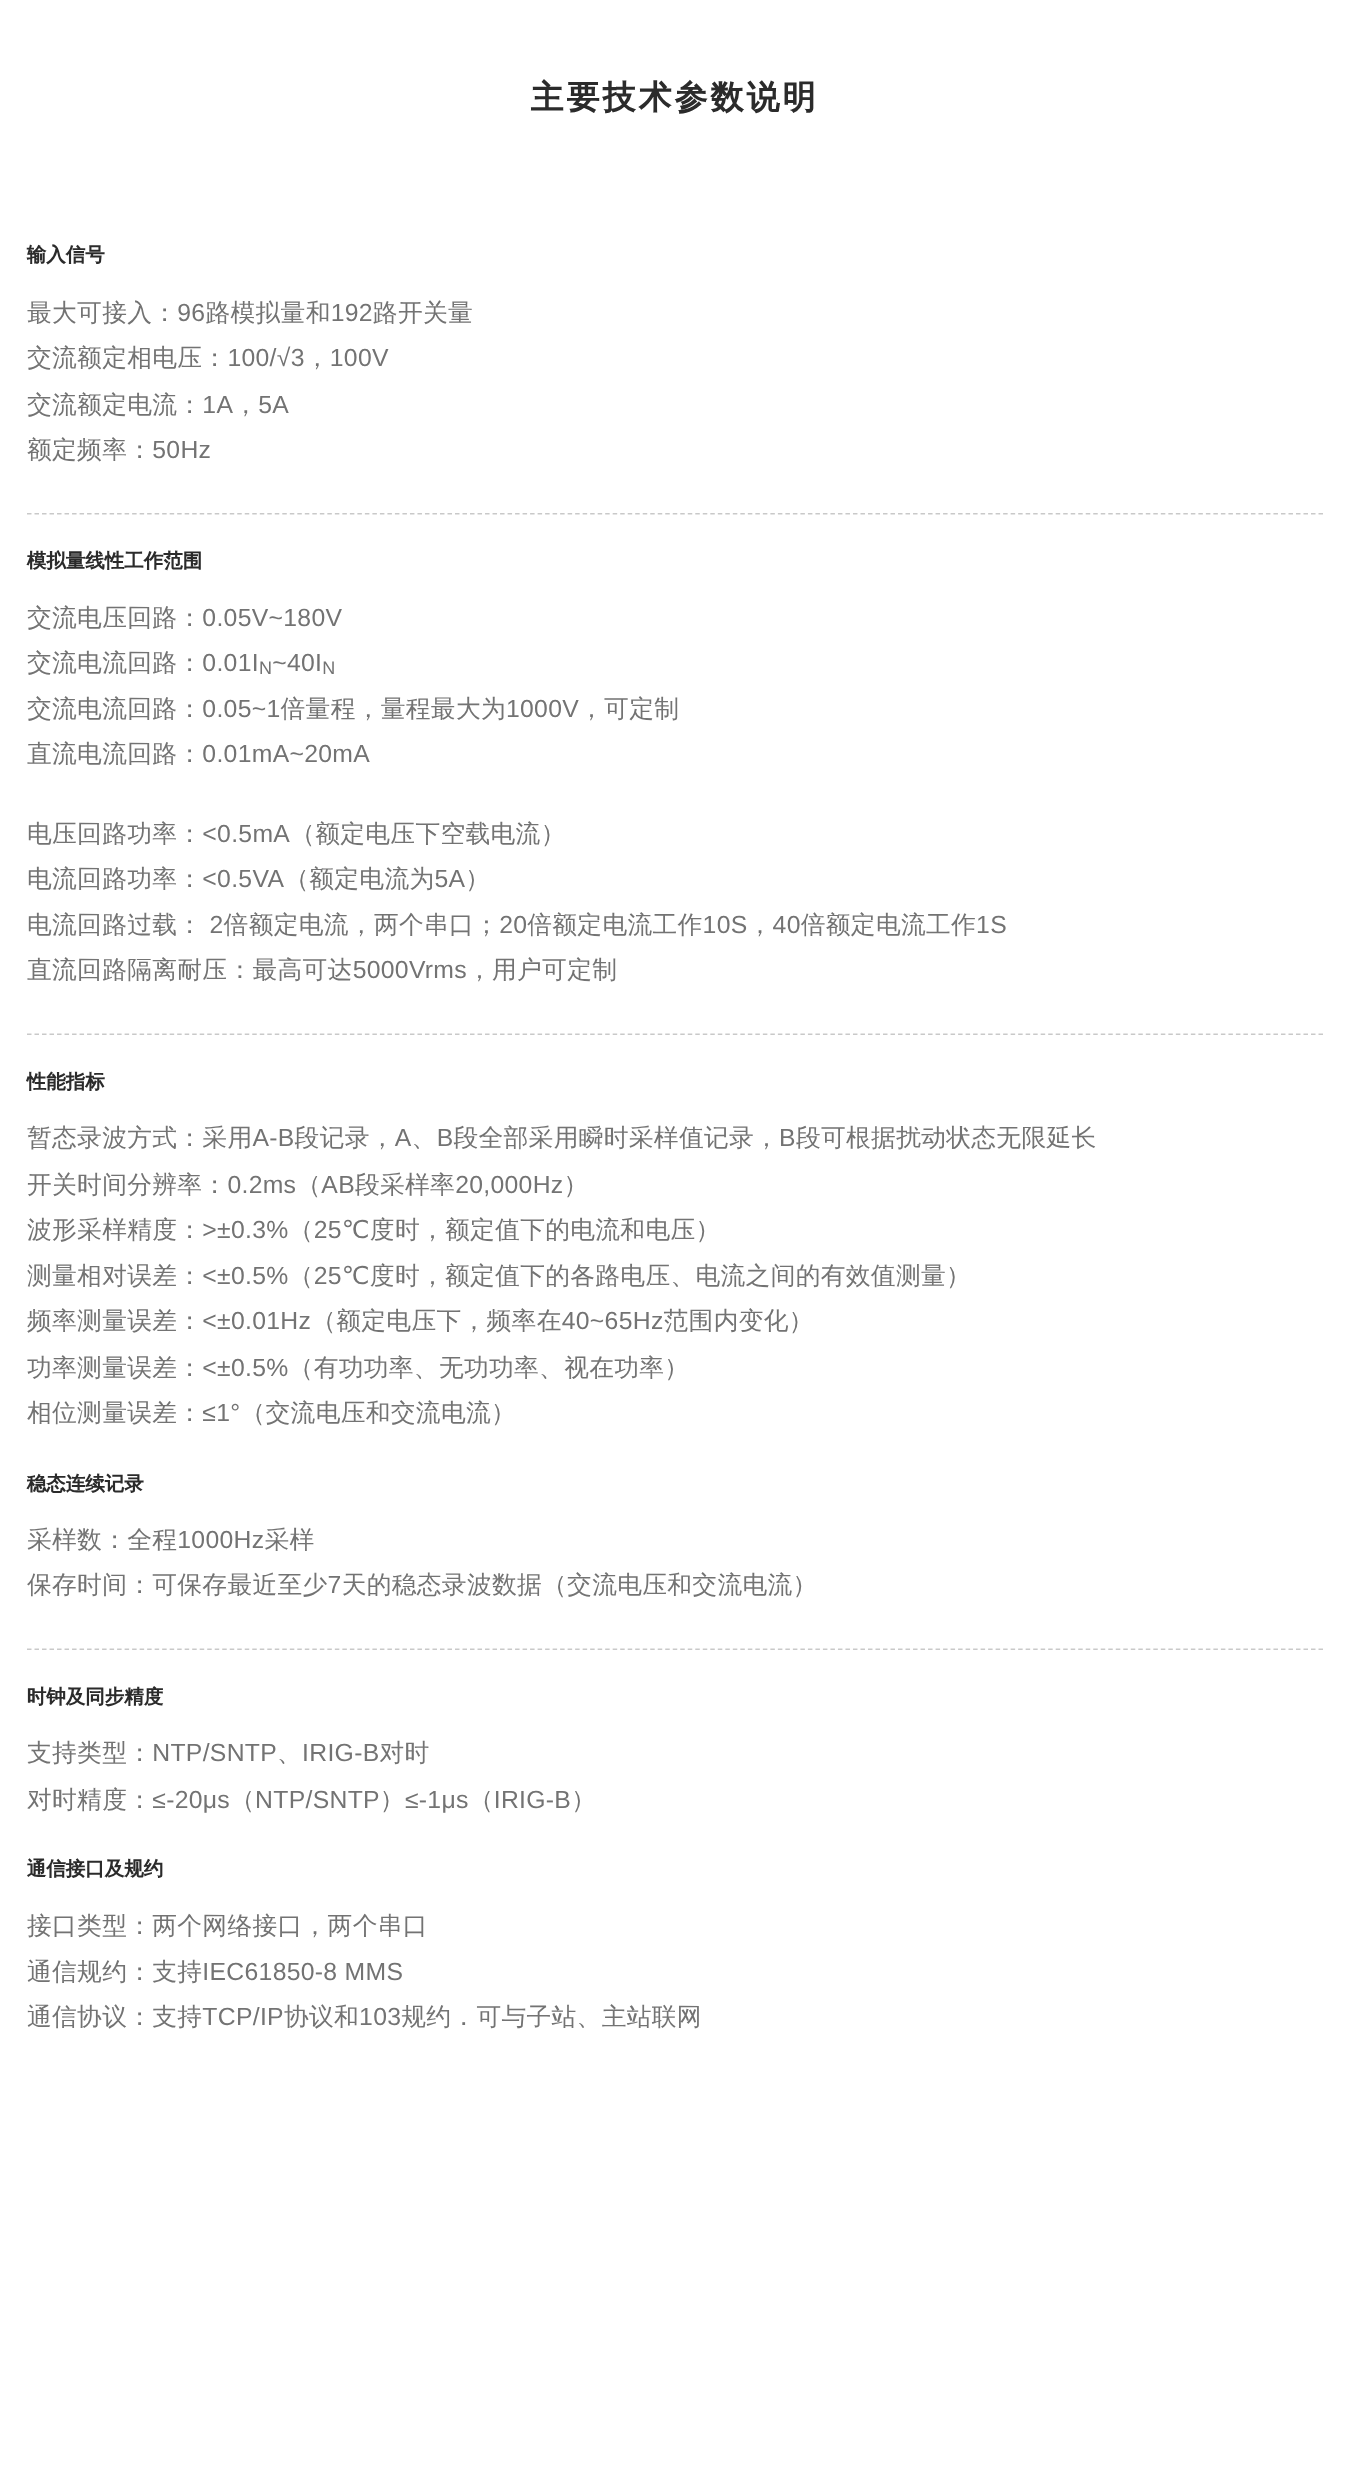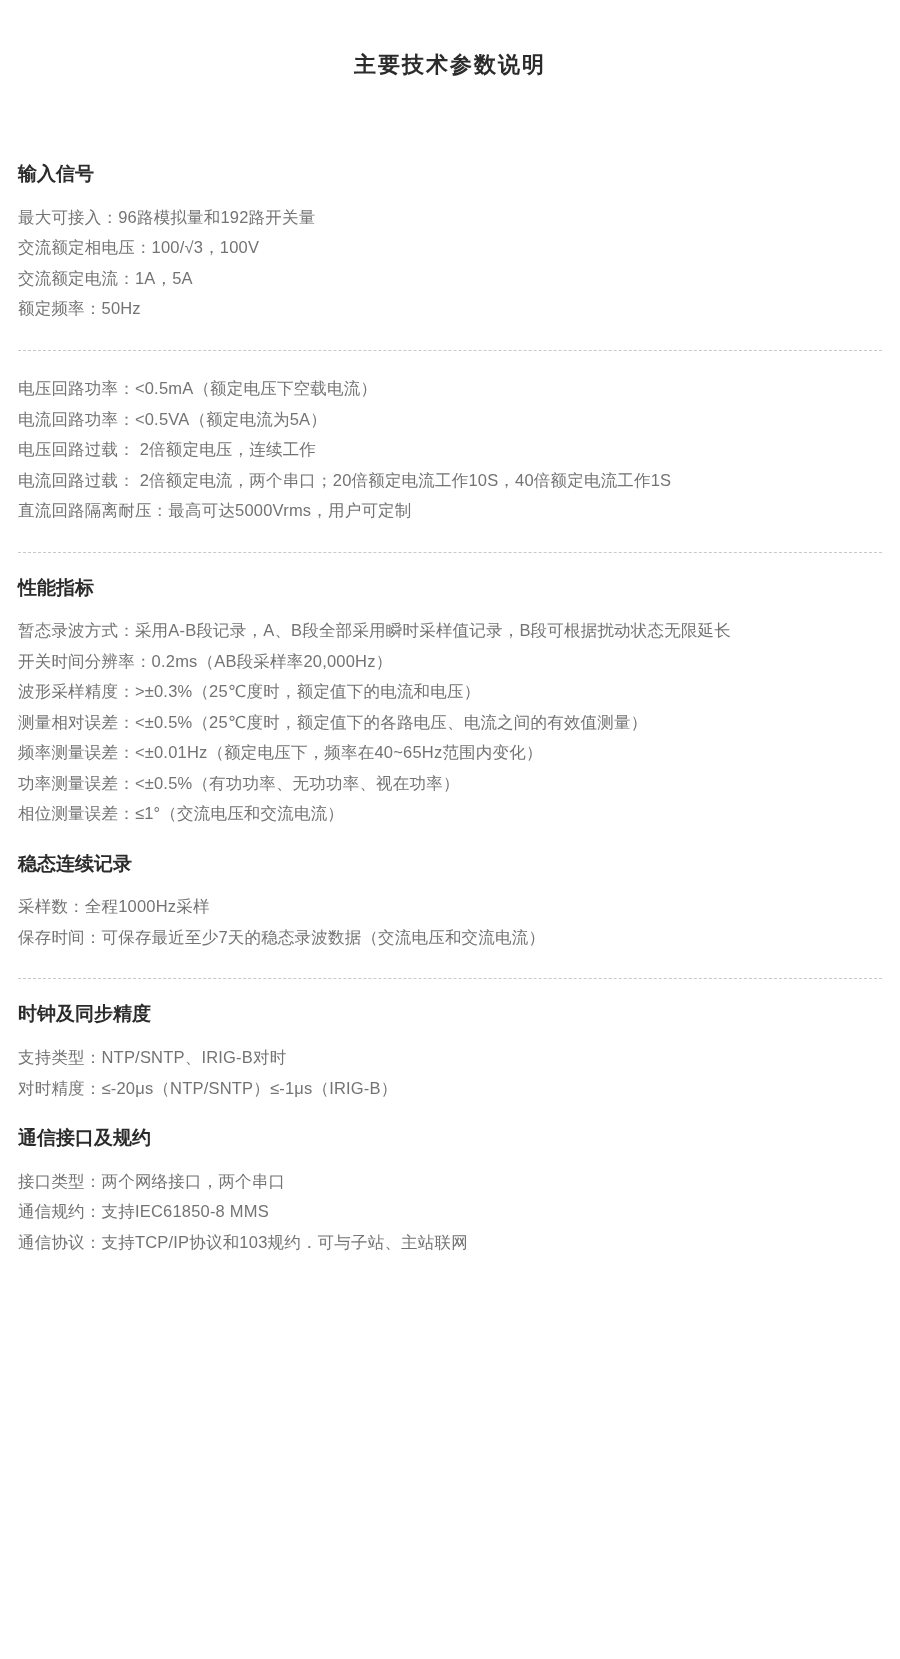--- a/index.html
+++ b/index.html
@@ -43,21 +43,21 @@
     margin: 0 0 22px 0;
     height: 0;
   }
   .group {
     margin-bottom: 22px;
   }
   .group:last-child {
     margin-bottom: 0;
   }
   .group-title {
-    font-size: 19px;
+    font-size: 13px;
     font-weight: bold;
     color: #2b2b2b;
     margin: 0 0 14px 0;
     line-height: 1.4;
   }
   .line {
     font-size: 16.5px;
     color: #737373;
     line-height: 1.85;
     letter-spacing: 0.2px;
@@ -83,23 +83,29 @@
           <h2 class="group-title">输入信号</h2>
           <div class="line">最大可接入：96路模拟量和192路开关量</div>
           <div class="line">交流额定相电压：100/√3，100V</div>
           <div class="line">交流额定电流：1A，5A</div>
           <div class="line">额定频率：50Hz</div>
         </div>
       </div>
       <hr class="divider">
       <div class="section">
         <div class="group">
+          <h2 class="group-title">模拟量线性工作范围</h2>
+          <div class="line">交流电压回路：0.05V~180V</div>
+          <div class="line">交流电流回路：0.01I<span class="sub">N</span>~40I<span class="sub">N</span></div>
+          <div class="line">交流电流回路：0.05~1倍量程，量程最大为1000V，可定制</div>
+          <div class="line">直流电流回路：0.01mA~20mA</div>
+        </div>
+        <div class="group">
           <div class="line">电压回路功率：&lt;0.5mA（额定电压下空载电流）</div>
           <div class="line">电流回路功率：&lt;0.5VA（额定电流为5A）</div>
-          <div class="line">电压回路过载： 2倍额定电压，连续工作</div>
           <div class="line">电流回路过载： 2倍额定电流，两个串口；20倍额定电流工作10S，40倍额定电流工作1S</div>
           <div class="line">直流回路隔离耐压：最高可达5000Vrms，用户可定制</div>
         </div>
       </div>
       <hr class="divider">
       <div class="section">
         <div class="group">
           <h2 class="group-title">性能指标</h2>
           <div class="line">暂态录波方式：采用A-B段记录，A、B段全部采用瞬时采样值记录，B段可根据扰动状态无限延长</div>
           <div class="line">开关时间分辨率：0.2ms（AB段采样率20,000Hz）</div>

